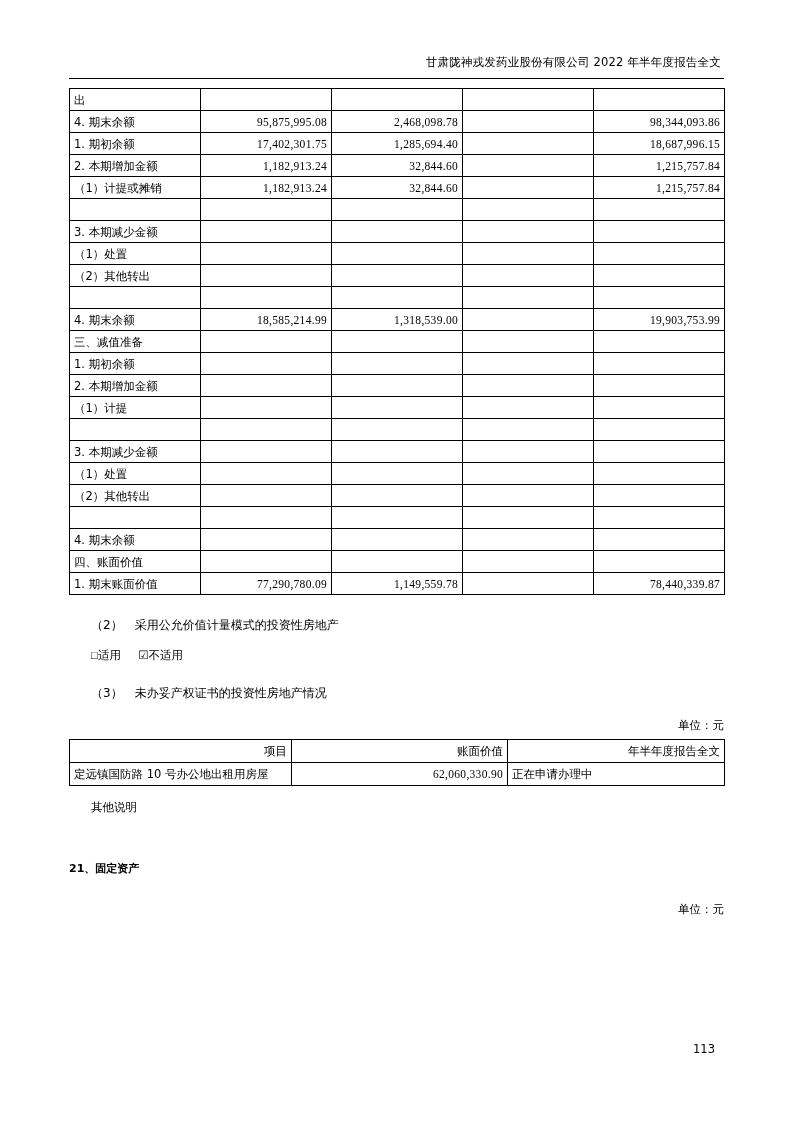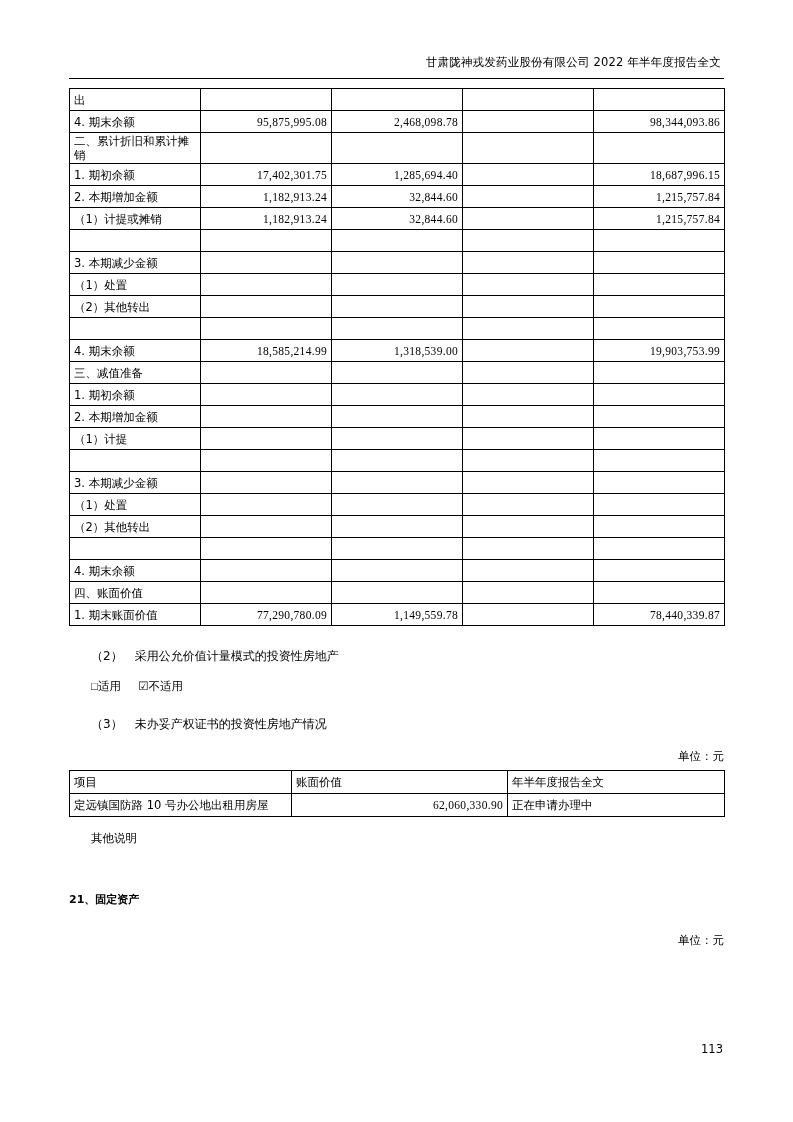--- a/index.html
+++ b/index.html
@@ -106,35 +106,35 @@
     font-family: "DejaVu Sans", sans-serif;
     margin-top: 6px;
   }
   table.small-table td, table.small-table th {
     border: 1px solid #000;
     height: 20px;
     padding: 1px 4px;
     font-weight: normal;
     line-height: 15px;
   }
-  .st-head { text-align: left; }
+  .st-head { text-align: right; }
   .st-c1 { width: 222px; }
   .st-c2 { width: 216px; }
   .st-c3 { width: 217px; }
   .cell-center { text-align: left; }
   .cell-left { padding-left: 6px; }
   .big-section {
     font-family: "DejaVu Sans", sans-serif;
     font-weight: bold;
     font-size: 11px;
     margin-top: 46px;
   }
   .pagenum {
     position: absolute;
-    right: 70px;
+    right: 78px;
     top: 1042px;
     font-size: 11.5px;
     font-family: "DejaVu Sans", sans-serif;
   }
   .chk { font-family: Liberation Sans, sans-serif; text-align: right; }
 </style>
 </head>
 <body>
 
 <div class="page">
@@ -161,27 +161,20 @@
           <td class="num"></td>
         </tr>
         <tr>
           <td class="lbl-1">4. 期末余额</td>
           <td class="num">95,875,995.08</td>
           <td class="num">2,468,098.78</td>
           <td class="num"></td>
           <td class="num">98,344,093.86</td>
         </tr>
         <tr>
-          <td class="lbl-0 tall two-line">二、累计折旧和累计摊销</td>
-          <td class="num tall"></td>
-          <td class="num tall"></td>
-          <td class="num tall"></td>
-          <td class="num tall"></td>
-        </tr>
-        <tr>
           <td class="lbl-1">1. 期初余额</td>
           <td class="num">17,402,301.75</td>
           <td class="num">1,285,694.40</td>
           <td class="num"></td>
           <td class="num">18,687,996.15</td>
         </tr>
         <tr>
           <td class="lbl-1">2. 本期增加金额</td>
           <td class="num">1,182,913.24</td>
           <td class="num">32,844.60</td>

